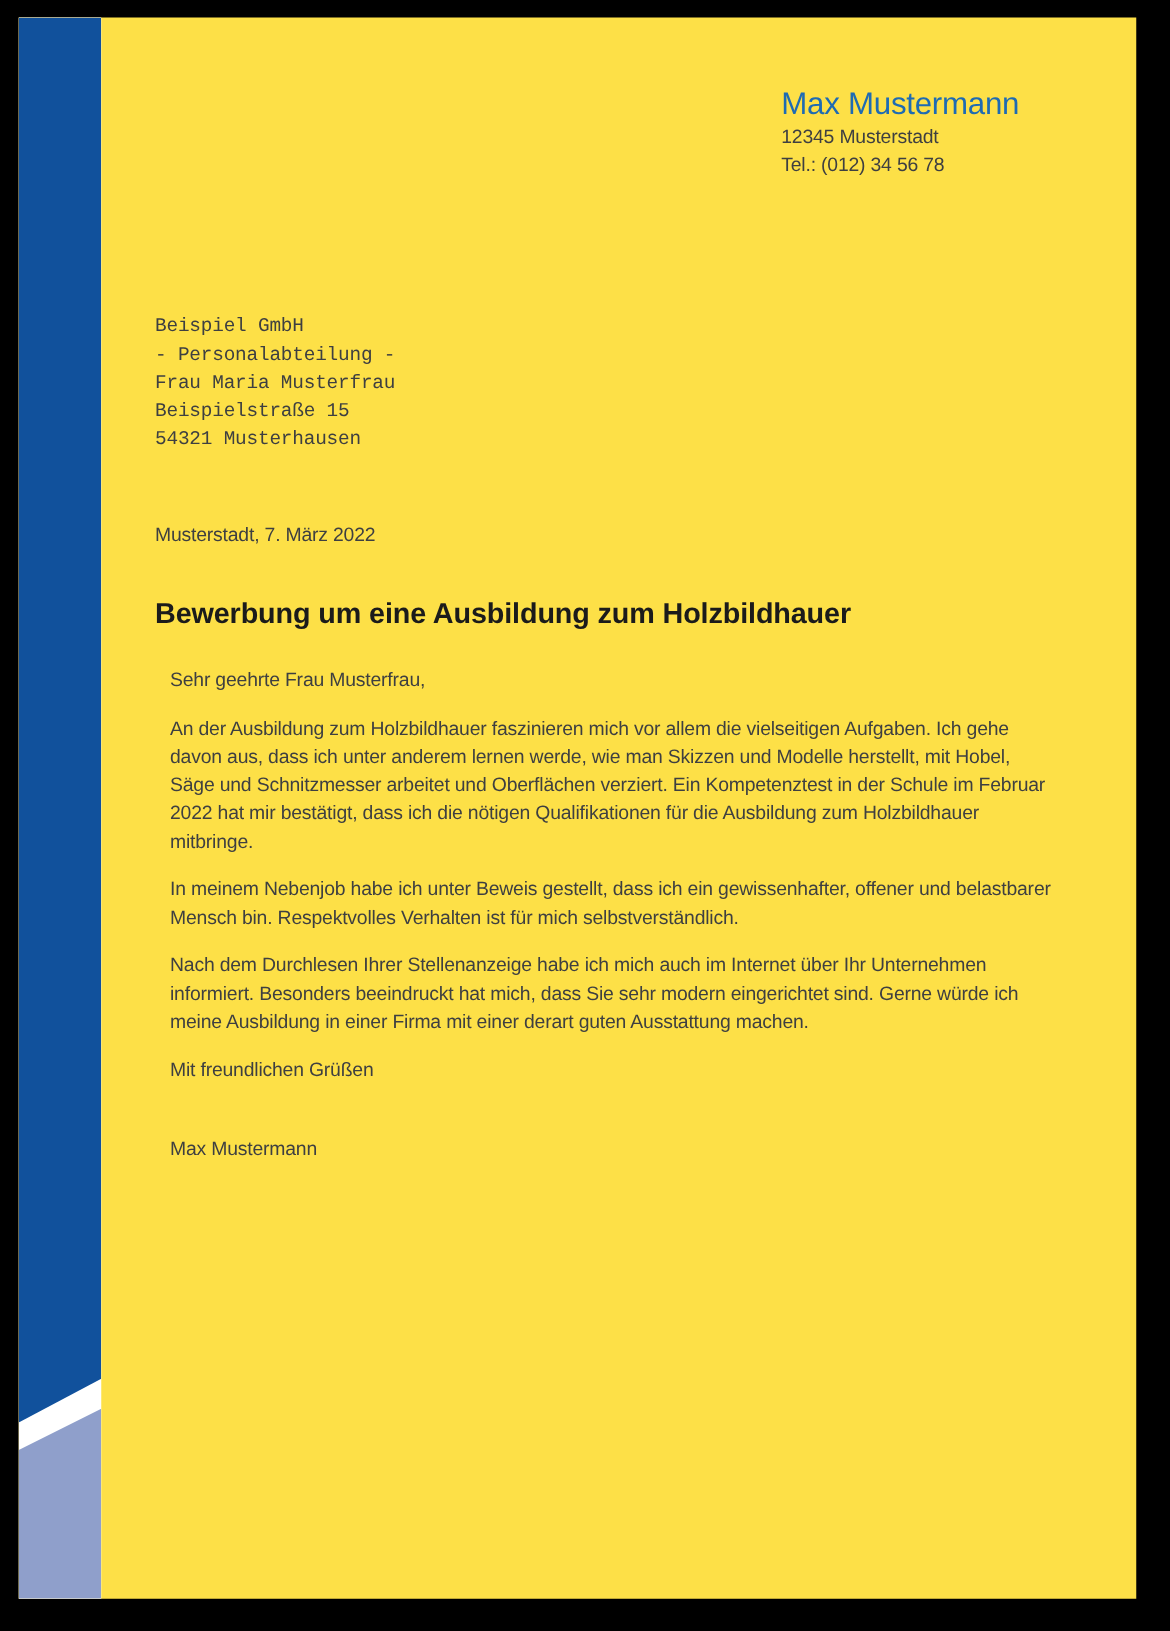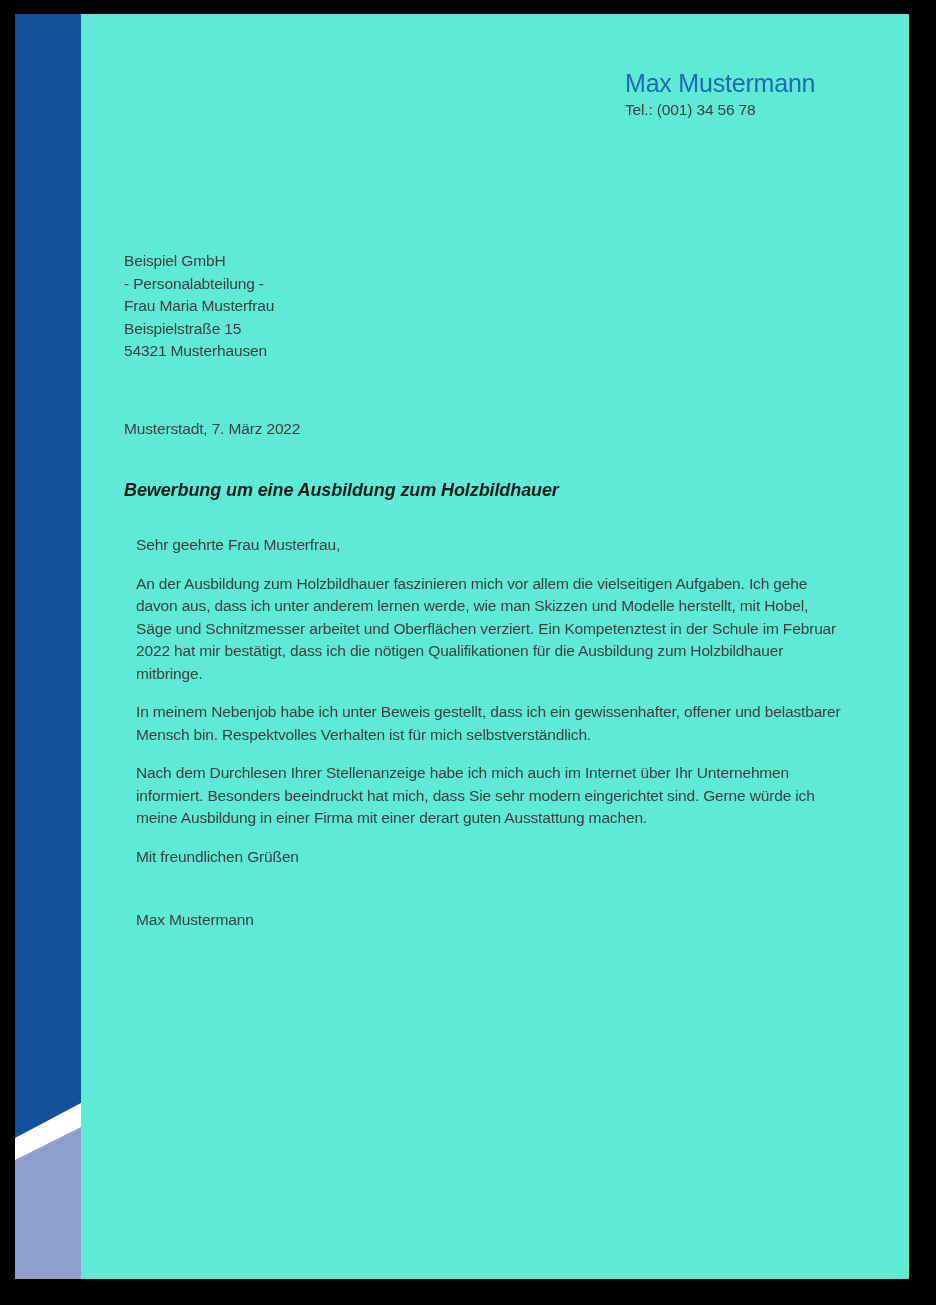--- a/index.html
+++ b/index.html
@@ -7,21 +7,21 @@
   body {
     position: relative;
     background: #000000;
     font-family: "Liberation Sans", "DejaVu Sans", sans-serif;
     overflow: hidden;
   }
   .page {
     position: absolute;
     left: 15px; top: 14px;
     width: 894px; height: 1265px;
-    background: #5eead4;
+    background: #fde047;
   }
   
   .stripe {
     position: absolute;
     left: 0; top: 0;
     width: 66px; height: 100%;
     background: #ffffff;
   }
   .stripe-dark {
     position: absolute; inset: 0;
@@ -53,42 +53,42 @@
     letter-spacing: -0.15px;
   }
   
   .recipient {
     position: absolute;
     left: 109px; top: 236px;
     color: var(--body-text, #3e3f41);
     font-size: 15.5px;
     line-height: 22.6px;
     letter-spacing: -0.15px;
+    font-family: Liberation Mono, monospace;
   }
   
   .dateline {
     position: absolute;
     left: 109px; top: 404px;
     width: 702px;
     color: var(--body-text, #3e3f41);
     font-size: 15.5px;
     line-height: 22.5px;
     letter-spacing: -0.15px;
   }
   
   .subject {
     position: absolute;
     left: 109px; top: 464px;
     width: 705px;
-    font-size: 18px;
+    font-size: 23px;
     line-height: 24px;
     font-weight: 700;
     letter-spacing: -0.1px;
     color: var(--subject-text, #1b1b1b);
-    font-style: italic;
   }
   
   .letter-body {
     position: absolute;
     left: 121px; top: 520px;
     width: 706px;
     color: var(--body-text, #3e3f41);
     font-size: 15.5px;
     line-height: 22.5px;
     letter-spacing: -0.15px;
@@ -102,21 +102,22 @@
 
 <div class="page">
 
   <div class="stripe">
     <div class="stripe-dark"></div>
     <div class="stripe-light"></div>
   </div>
 
   <div class="sender">
     <div class="sender-name">Max Mustermann</div>
-    <div class="sender-line">Tel.: (001) 34 56 78</div>
+    <div class="sender-line">12345 Musterstadt</div>
+    <div class="sender-line">Tel.: (012) 34 56 78</div>
   </div>
 
   <div class="recipient">
     <div>Beispiel GmbH</div>
     <div>- Personalabteilung -</div>
     <div>Frau Maria Musterfrau</div>
     <div>Beispielstraße 15</div>
     <div>54321 Musterhausen</div>
   </div>
 

